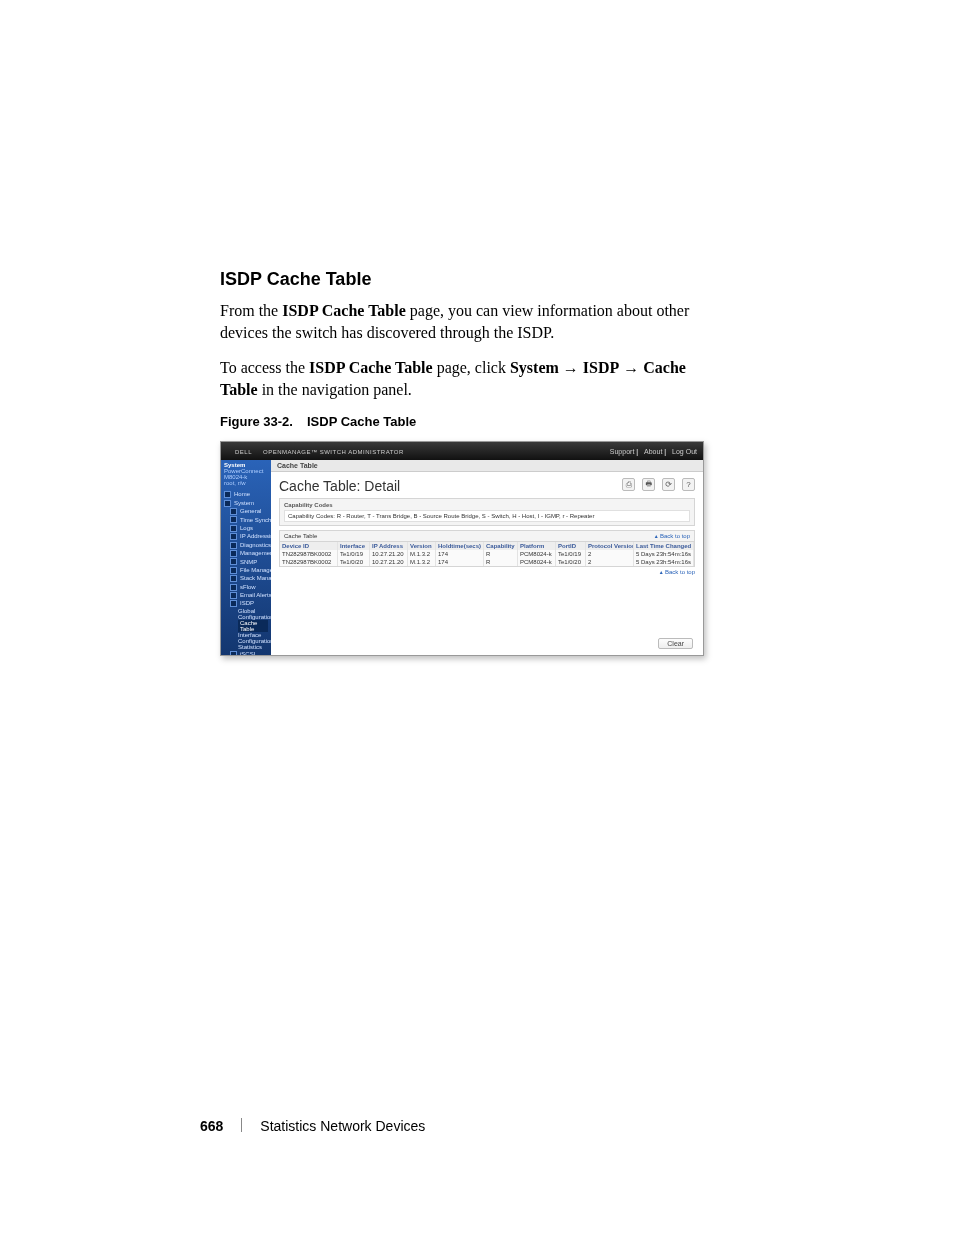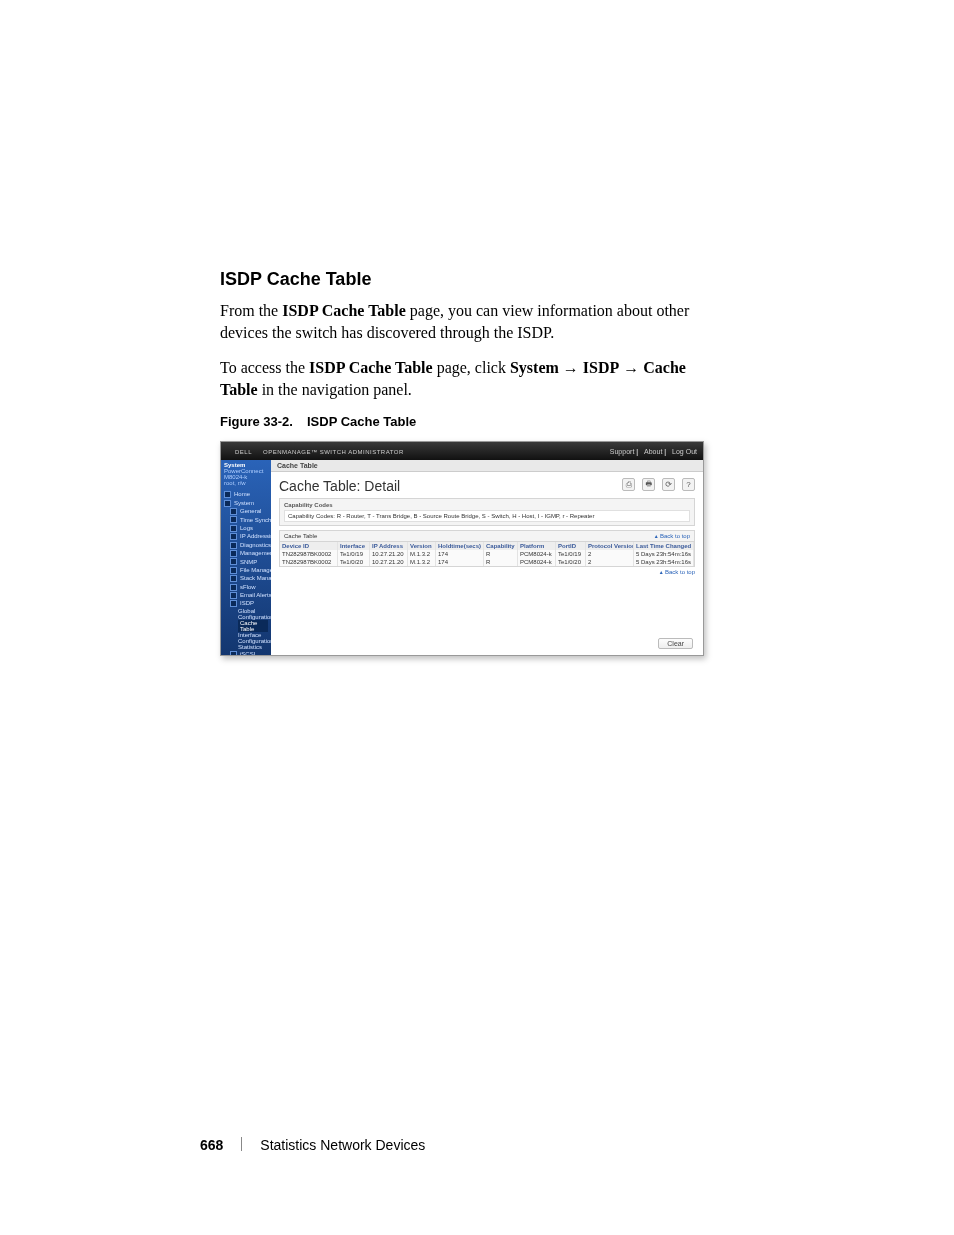--- a/index.html
+++ b/index.html
@@ -39,21 +39,21 @@
   .shot .grid{border:1px solid #d5d5d5;}
   .shot .ghead,.shot .grow{display:grid;grid-template-columns:58px 32px 38px 28px 48px 34px 38px 30px 48px 60px;}
   .shot .ghead{background:#eee;font-weight:bold;color:#3a5a9a;}
   .shot .ghead div,.shot .grow div{padding:1px 2px;border-right:1px solid #e3e3e3;white-space:nowrap;overflow:hidden;}
   .shot .grow{background:#fafafa;}
   .shot .gtitle{display:flex;justify-content:space-between;background:#f4f4f4;border:1px solid #d5d5d5;border-bottom:none;padding:2px 4px;}
   .shot .back{color:#2a63b8;font-size:6px;}
   .shot .back::before{content:"▲ ";font-size:5px;}
   .shot .clearbtn{position:absolute;right:10px;bottom:6px;border:1px solid #bbb;border-radius:2px;background:linear-gradient(#fdfdfd,#eee);padding:1px 8px;font-size:7px;color:#444;}
   
-  .footer{position:absolute;left:200px;bottom:82px;font-size:14px;color:#000;display:flex;}
+  .footer{position:absolute;left:200px;bottom:101px;font-size:14px;color:#000;display:flex;}
   .footer .pn{font-weight:bold;margin-right:18px;}
   .footer .sep{border-left:1px solid #888;height:14px;margin-right:18px;}
 </style>
 </head>
 <body>
 <div class="page">
 
 <div class="content">
   <h2 class="section">ISDP Cache Table</h2>
 

